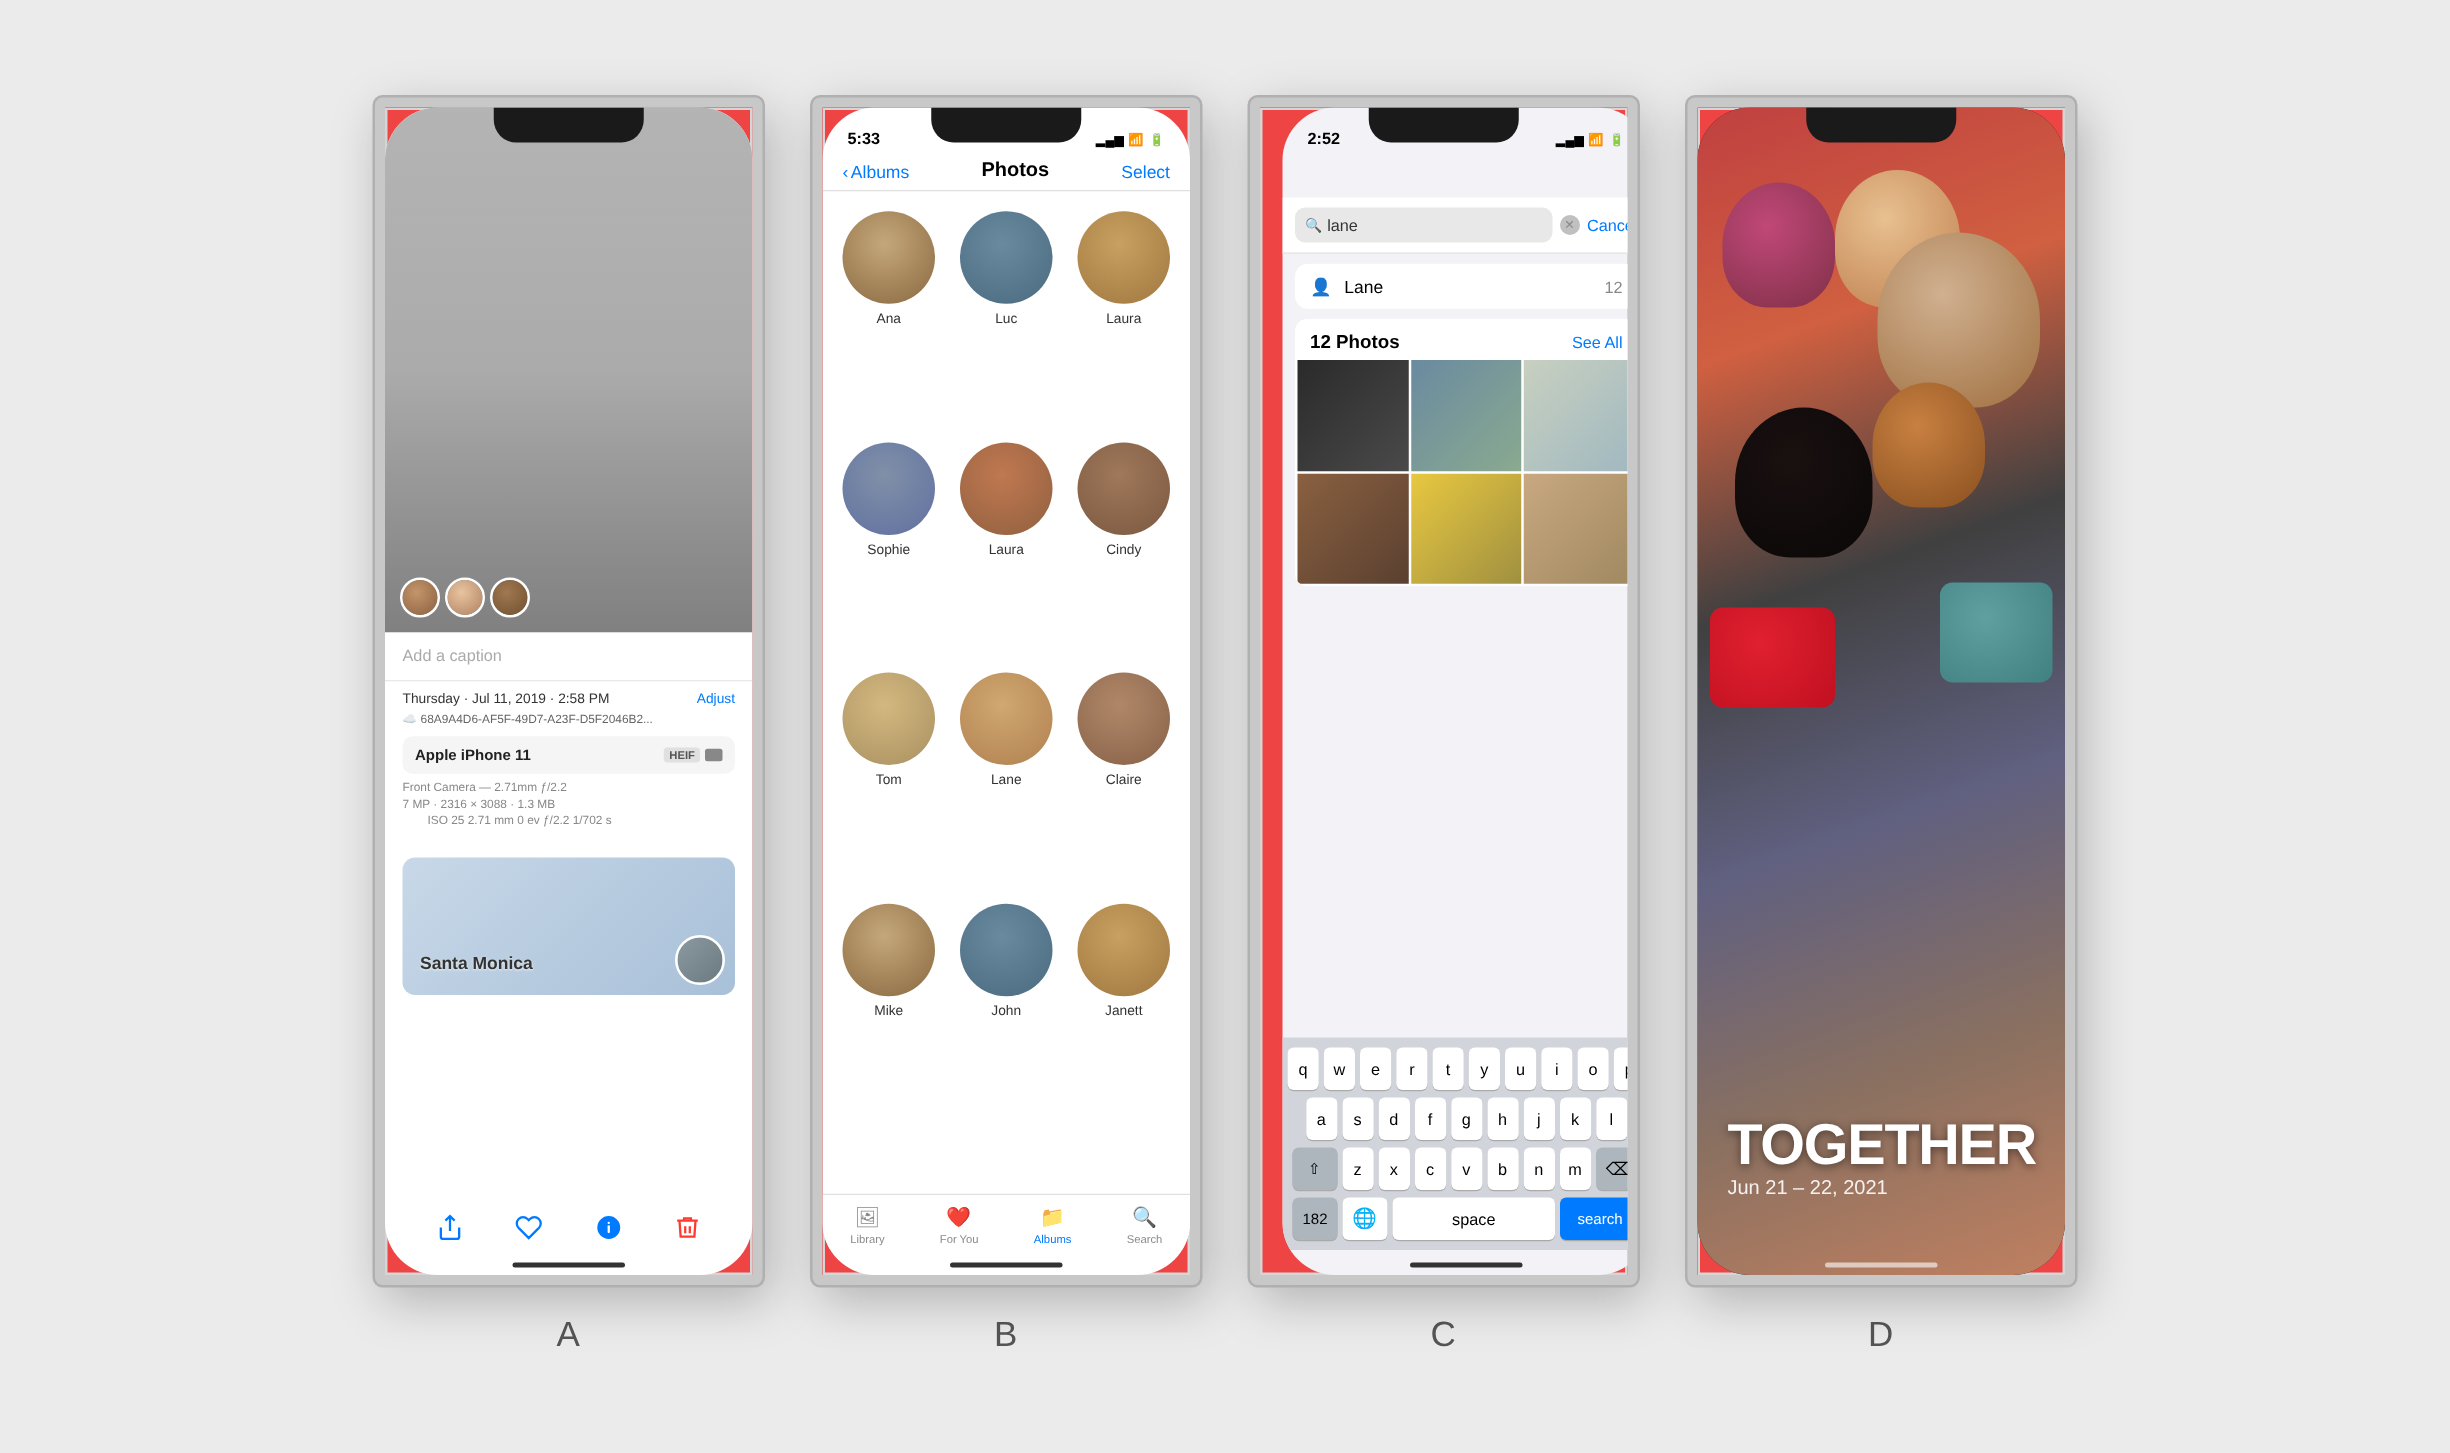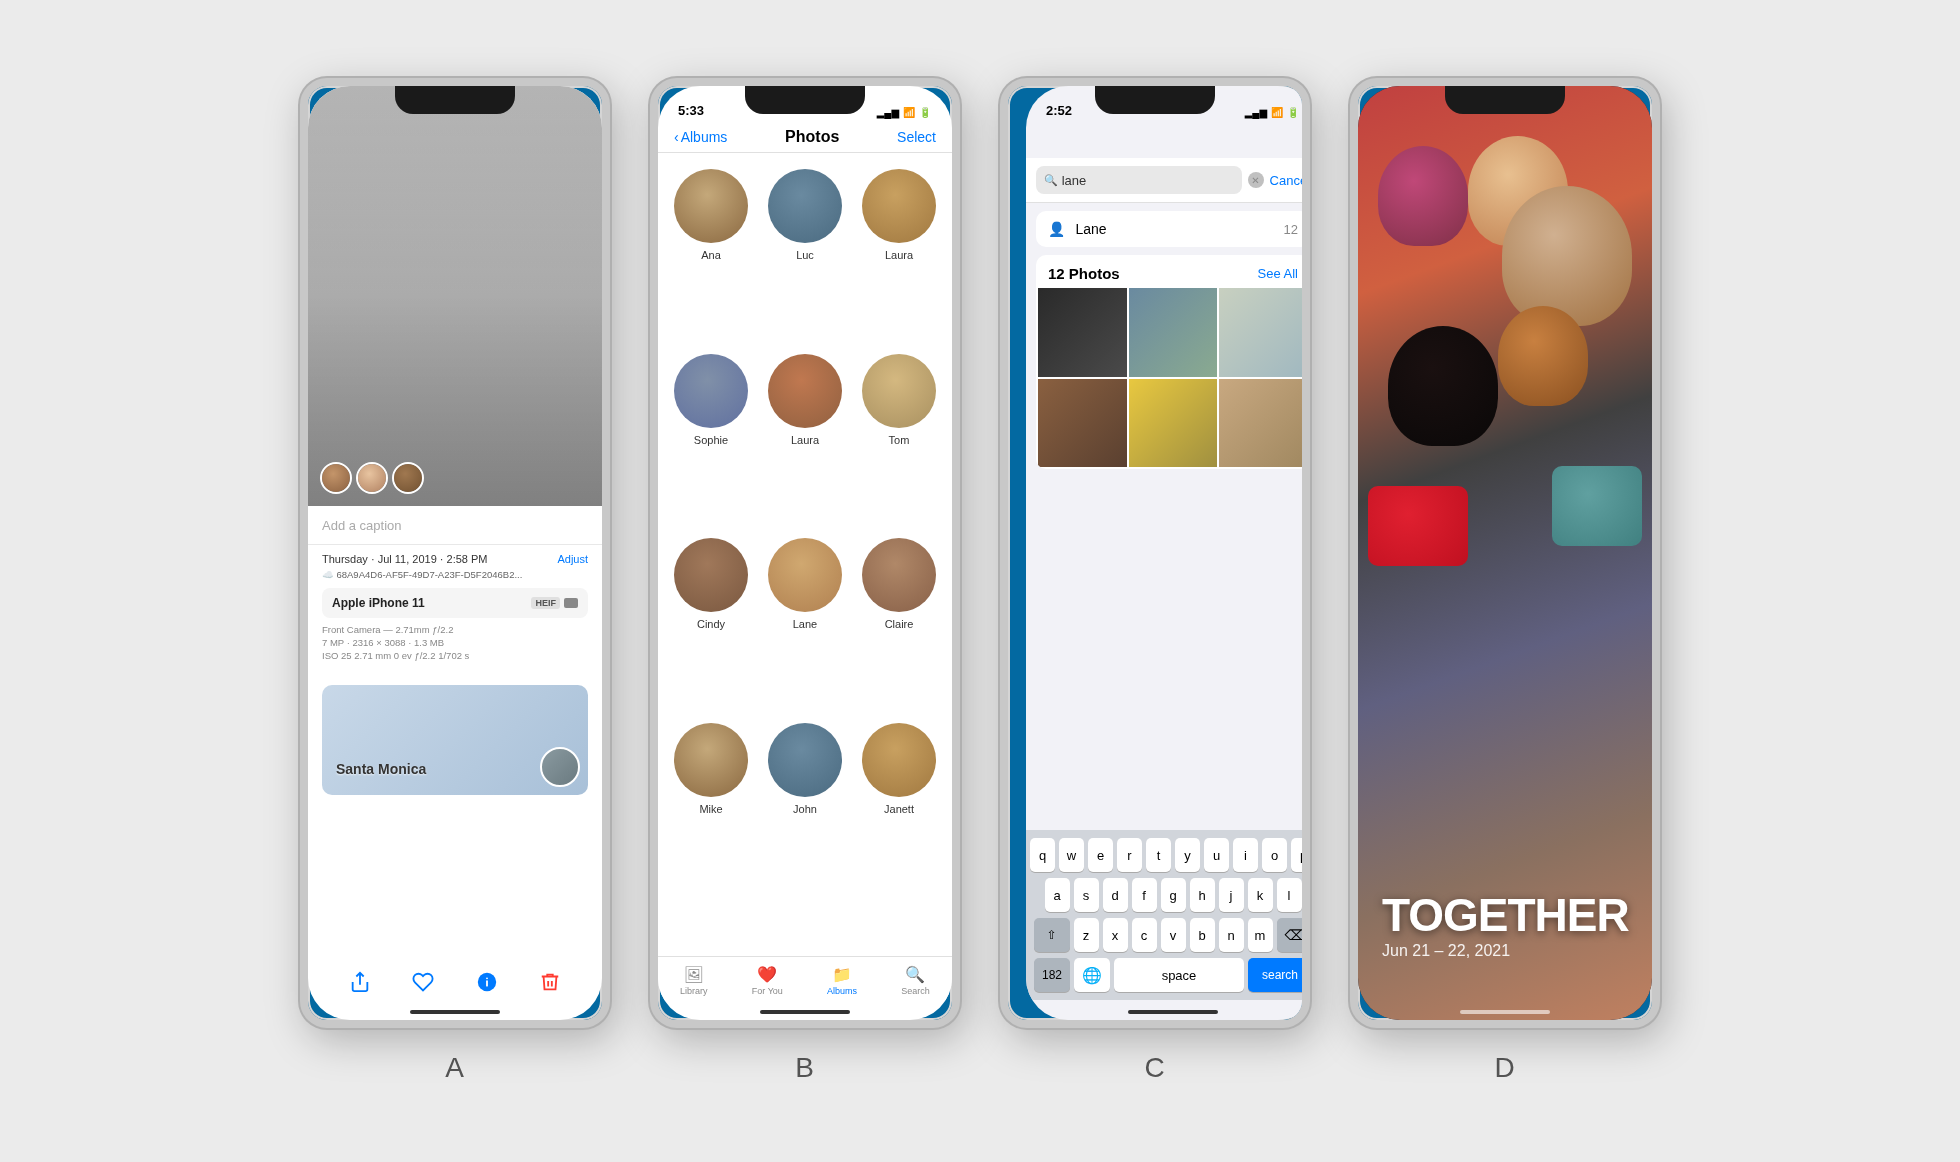--- a/index.html
+++ b/index.html
@@ -31,22 +31,22 @@
     }
     .phone-label {
       font-size: 28px;
       color: #555;
       font-weight: 400;
       letter-spacing: 1px;
     }
     .phone {
       width: 310px;
       height: 950px;
-      background: #0369a1;
-      border-radius: 27px;
+      background: #ef4444;
+      border-radius: 6px;
       border: 8px solid #c8c8c8;
       box-shadow: 0 0 0 2px #b0b0b0, inset 0 0 0 2px #d5d5d5, 6px 12px 40px rgba(0,0,0,0.25);
       position: relative;
       overflow: hidden;
       display: flex;
       flex-direction: column;
     }
     
     .notch {
       position: absolute;
@@ -152,21 +152,21 @@
       font-weight: 600;
     }
     .camera-icon-small {
       width: 14px;
       height: 10px;
       background: #888;
       border-radius: 2px;
       position: relative;
     }
     .meta-line { font-size: 9.5px; color: #888; margin-bottom: 2px; }
-    .meta-line2 { font-size: 9.5px; color: #888; }
+    .meta-line2 { font-size: 9.5px; color: #888; margin-left: 20px; }
     .map-area {
       margin: 16px 14px;
       height: 110px;
       background: linear-gradient(135deg, #c8d8e8, #a8c0d8);
       border-radius: 10px;
       overflow: hidden;
       position: relative;
     }
     .map-label {
       position: absolute;
@@ -553,26 +553,26 @@
           </div>
           <div class="person-cell">
             <div class="person-photo p4"></div>
             <span class="person-name">Sophie</span>
           </div>
           <div class="person-cell">
             <div class="person-photo p5"></div>
             <span class="person-name">Laura</span>
           </div>
           <div class="person-cell">
+            <div class="person-photo p7"></div>
+            <span class="person-name">Cindy</span>
+          </div>
+          <div class="person-cell">
             <div class="person-photo p6"></div>
             <span class="person-name">Tom</span>
-          </div>
-          <div class="person-cell">
-            <div class="person-photo p7"></div>
-            <span class="person-name">Cindy</span>
           </div>
           <div class="person-cell">
             <div class="person-photo p8"></div>
             <span class="person-name">Lane</span>
           </div>
           <div class="person-cell">
             <div class="person-photo p9"></div>
             <span class="person-name">Claire</span>
           </div>
           <div class="person-cell">

